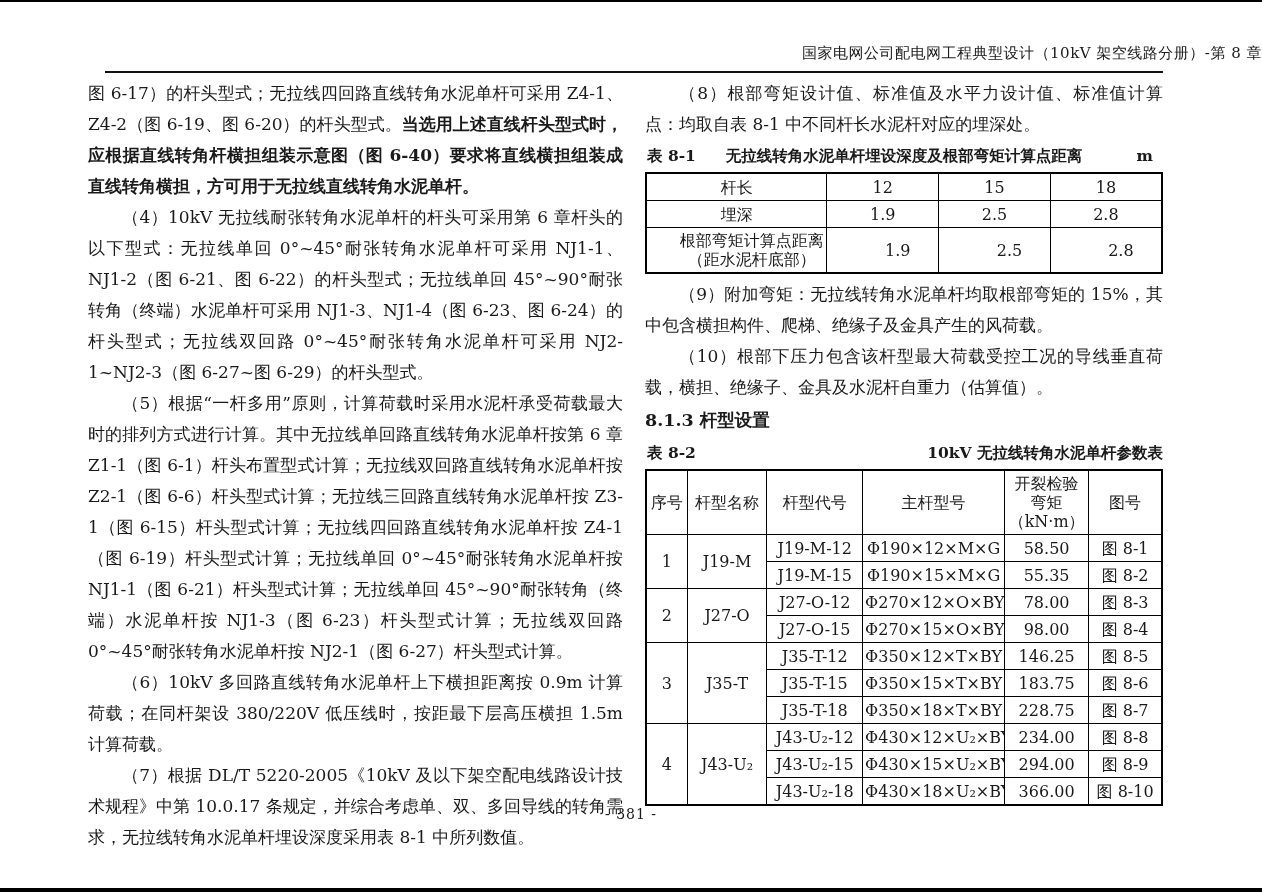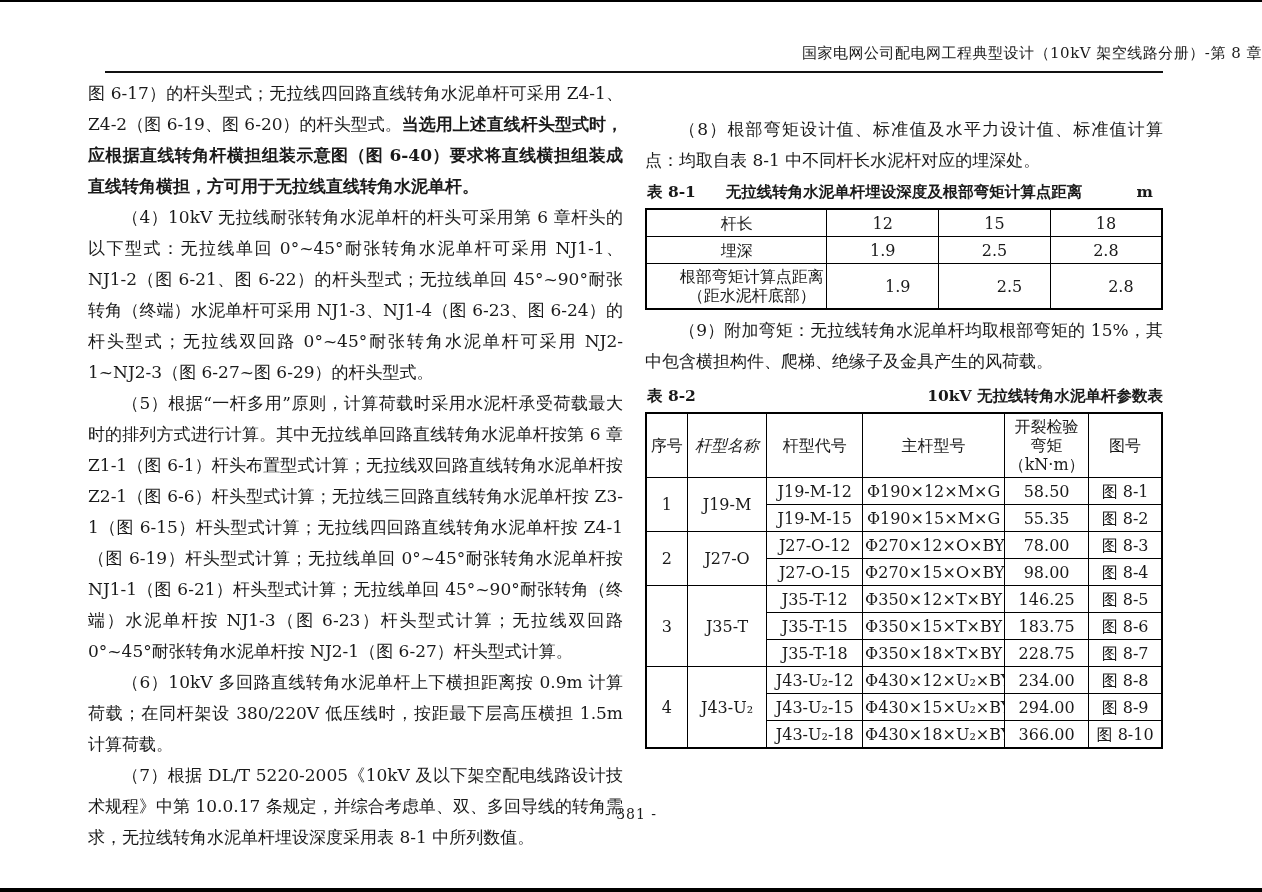--- a/index.html
+++ b/index.html
@@ -13,21 +13,21 @@
   }
   .top-border{position:absolute;top:0;left:0;width:100%;height:2px;background:#000;}
   .bottom-border{position:absolute;bottom:0;left:0;width:100%;height:4px;background:#000;}
   .header-title{
     position:absolute;top:44px;left:0;width:100%;
     text-align:right;font-size:15px;letter-spacing:.5px;
   }
   .header-rule{position:absolute;top:71px;left:105px;width:1058px;height:0;border-top:2px solid #111;}
   .col{position:absolute;top:78px;font-size:17px;line-height:31px;text-align:justify;}
   .col-left{left:88px;width:535px;}
-  .col-right{left:645px;width:518px;margin-top:36px;}
+  .col-right{left:645px;width:518px;}
   .para{margin:0;text-indent:2em;}
   .para.noindent{text-indent:0;}
   .bold{font-weight:700;}
   .section-heading{margin:3px 0 3px 0;font-size:17.5px;font-weight:700;line-height:28px;text-indent:0;}
   .tcap{position:relative;text-align:center;font-weight:700;font-size:15.5px;line-height:26px;margin:3px 0 3px 0;}
   .tcap .cap-label{position:absolute;left:2px;top:0;}
   .tcap .cap-unit{position:absolute;right:10px;top:0;}
   table{border-collapse:collapse;width:100%;table-layout:fixed;}
   table,td,th{border:1px solid #000;}
   table{border:2px solid #000;}
@@ -35,21 +35,21 @@
     text-align:center;vertical-align:middle;
     font-size:16px;line-height:19px;font-weight:400;
     padding:3px 2px;overflow:hidden;
   }
   .t1 td{height:20px;}
   .t1 .tall td{height:34px;padding-left:32px;}
   .t1 .c0{width:34%;}
   .t2 th{height:38px;}
   .t2 td{height:20px;}
   .t2 .c-no{width:7.4%;}
-  .t2 .c-name{width:15.4%;font-style:italic;}
+  .t2 .c-name{width:15.4%;}
   .t2 .c-code{width:18.7%;}
   .t2 .c-model{width:28.2%;}
   .t2 .c-moment{width:16.3%;}
   .t2 .c-fig{width:14%;}
   .footer{
     position:absolute;top:806px;left:0;width:100%;
     text-align:center;font-size:14px;letter-spacing:1px;
   }
 </style>
 </head>
@@ -98,21 +98,23 @@
           <div>（距水泥杆底部）</div>
         </td>
         <td>1.9</td>
         <td>2.5</td>
         <td>2.8</td>
       </tr>
     </tbody>
       </table>
 
     <p class="para" style="margin-top:5px;">（9）附加弯矩：无拉线转角水泥单杆均取根部弯矩的 15%，其中包含横担构件、爬梯、绝缘子及金具产生的风荷载。</p>
-
+    <p class="para">（10）根部下压力包含该杆型最大荷载受控工况的导线垂直荷载，横担、绝缘子、金具及水泥杆自重力（估算值）。</p>
+
+    <h3 class="section-heading">8.1.3 杆型设置</h3>
 
 
     <div class="tcap" style="margin-top:6px;text-align:right;">
       <span class="cap-label">表 8-2</span>
       <span class="cap-title">10kV 无拉线转角水泥单杆参数表</span>
     </div>
 
     <table class="t2">
       <tbody>
           <tr>

